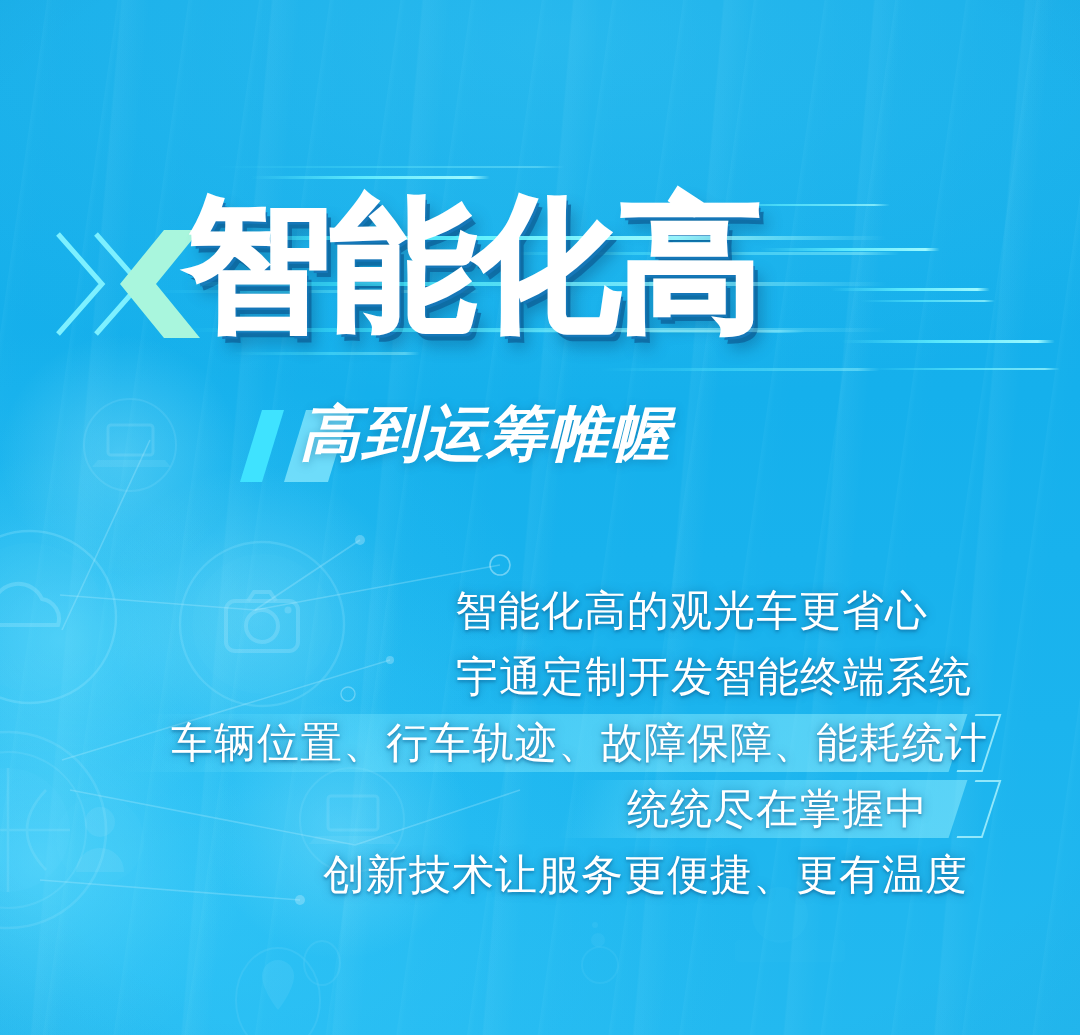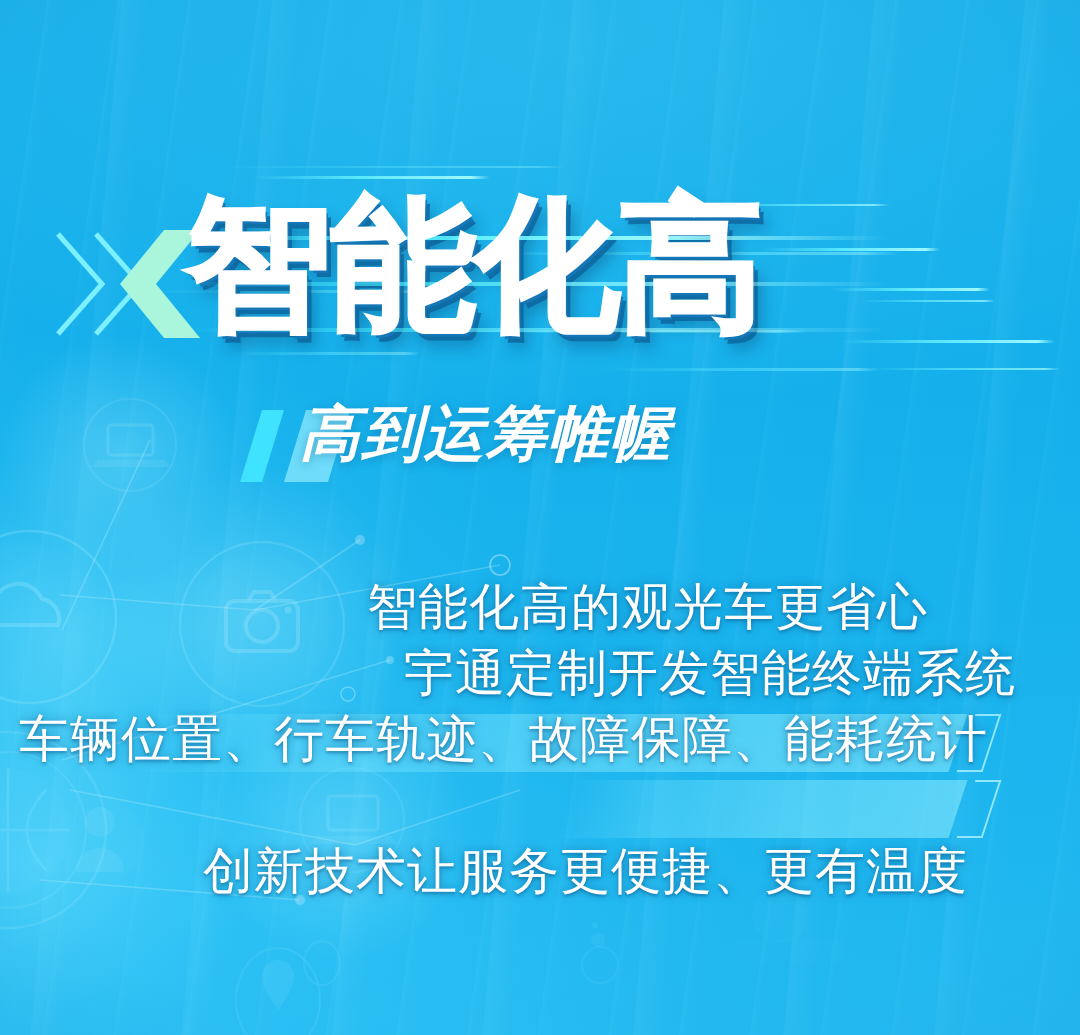--- a/index.html
+++ b/index.html
@@ -80,27 +80,26 @@
     letter-spacing:2px;
     text-shadow:0 2px 10px rgba(8,78,125,.35);
     white-space:nowrap;
   }
 
   
   .body-block{position:absolute;left:0;top:578px;width:1080px;}
   .line{position:relative;height:66px;display:flex;align-items:center;}
   .line .txt{
     position:relative;z-index:3;
-    font-size:50px;line-height:1;
+    font-size:42px;line-height:1;
     color:#ffffff;letter-spacing:1px;white-space:nowrap;
     text-shadow:0 0 10px rgba(10,85,135,.55), 0 2px 3px rgba(10,85,135,.45);
-    font-family:Liberation Mono, monospace;
   }
   .line.r1 .txt{margin-left:auto;margin-right:152px;}
-  .line.r2 .txt{margin-left:auto;margin-right:64px;}
+  .line.r2 .txt{margin-left:auto;margin-right:108px;}
   .line.r3 .txt{margin-left:auto;margin-right:92px;}
   .line.r4 .txt{margin-left:auto;margin-right:152px;}
   .line.r5 .txt{margin-left:auto;margin-right:112px;}
 
   
   .band{position:absolute;z-index:1;top:4px;height:58px;right:122px;
         transform:skewX(-18deg);pointer-events:none;}
   .band .fill{position:absolute;inset:0;
         background:linear-gradient(90deg, rgba(125,232,255,0) 0%, rgba(125,232,255,.30) 22%, rgba(140,238,255,.46) 60%, rgba(150,240,255,.52) 100%);}
   .band .edge{position:absolute;top:0;bottom:0;right:-34px;width:26px;
@@ -256,20 +255,21 @@
         <div class="edge"></div>
       </div>
       <span class="txt">车辆位置、行车轨迹、故障保障、能耗统计</span>
     </div>
 
     <div class="line r4">
       <div class="band" style="left:566px;">
         <div class="fill"></div>
         <div class="edge"></div>
       </div>
+      <span class="txt">统统尽在掌握中</span>
     </div>
 
     <div class="line r5">
       <span class="txt">创新技术让服务更便捷、更有温度</span>
     </div>
   </div>
 
   <div class="vignette"></div>
 </div>
 

